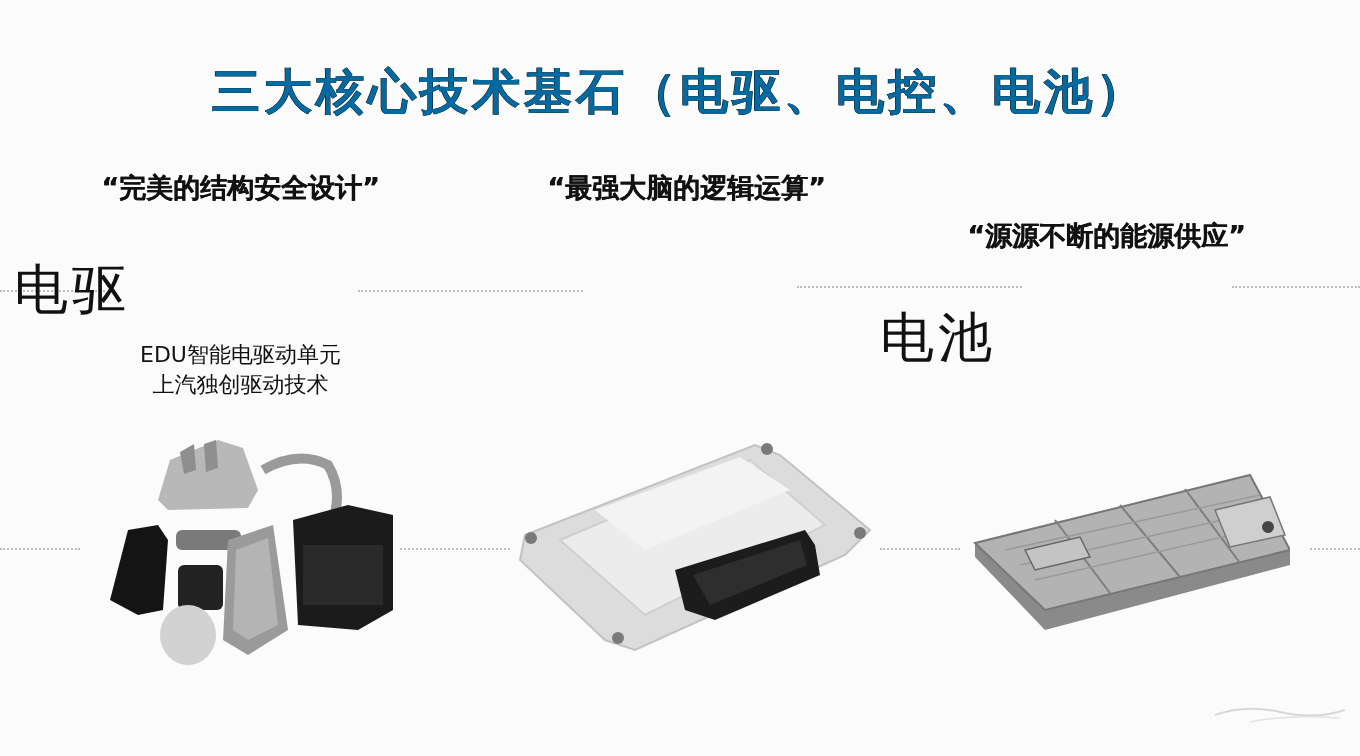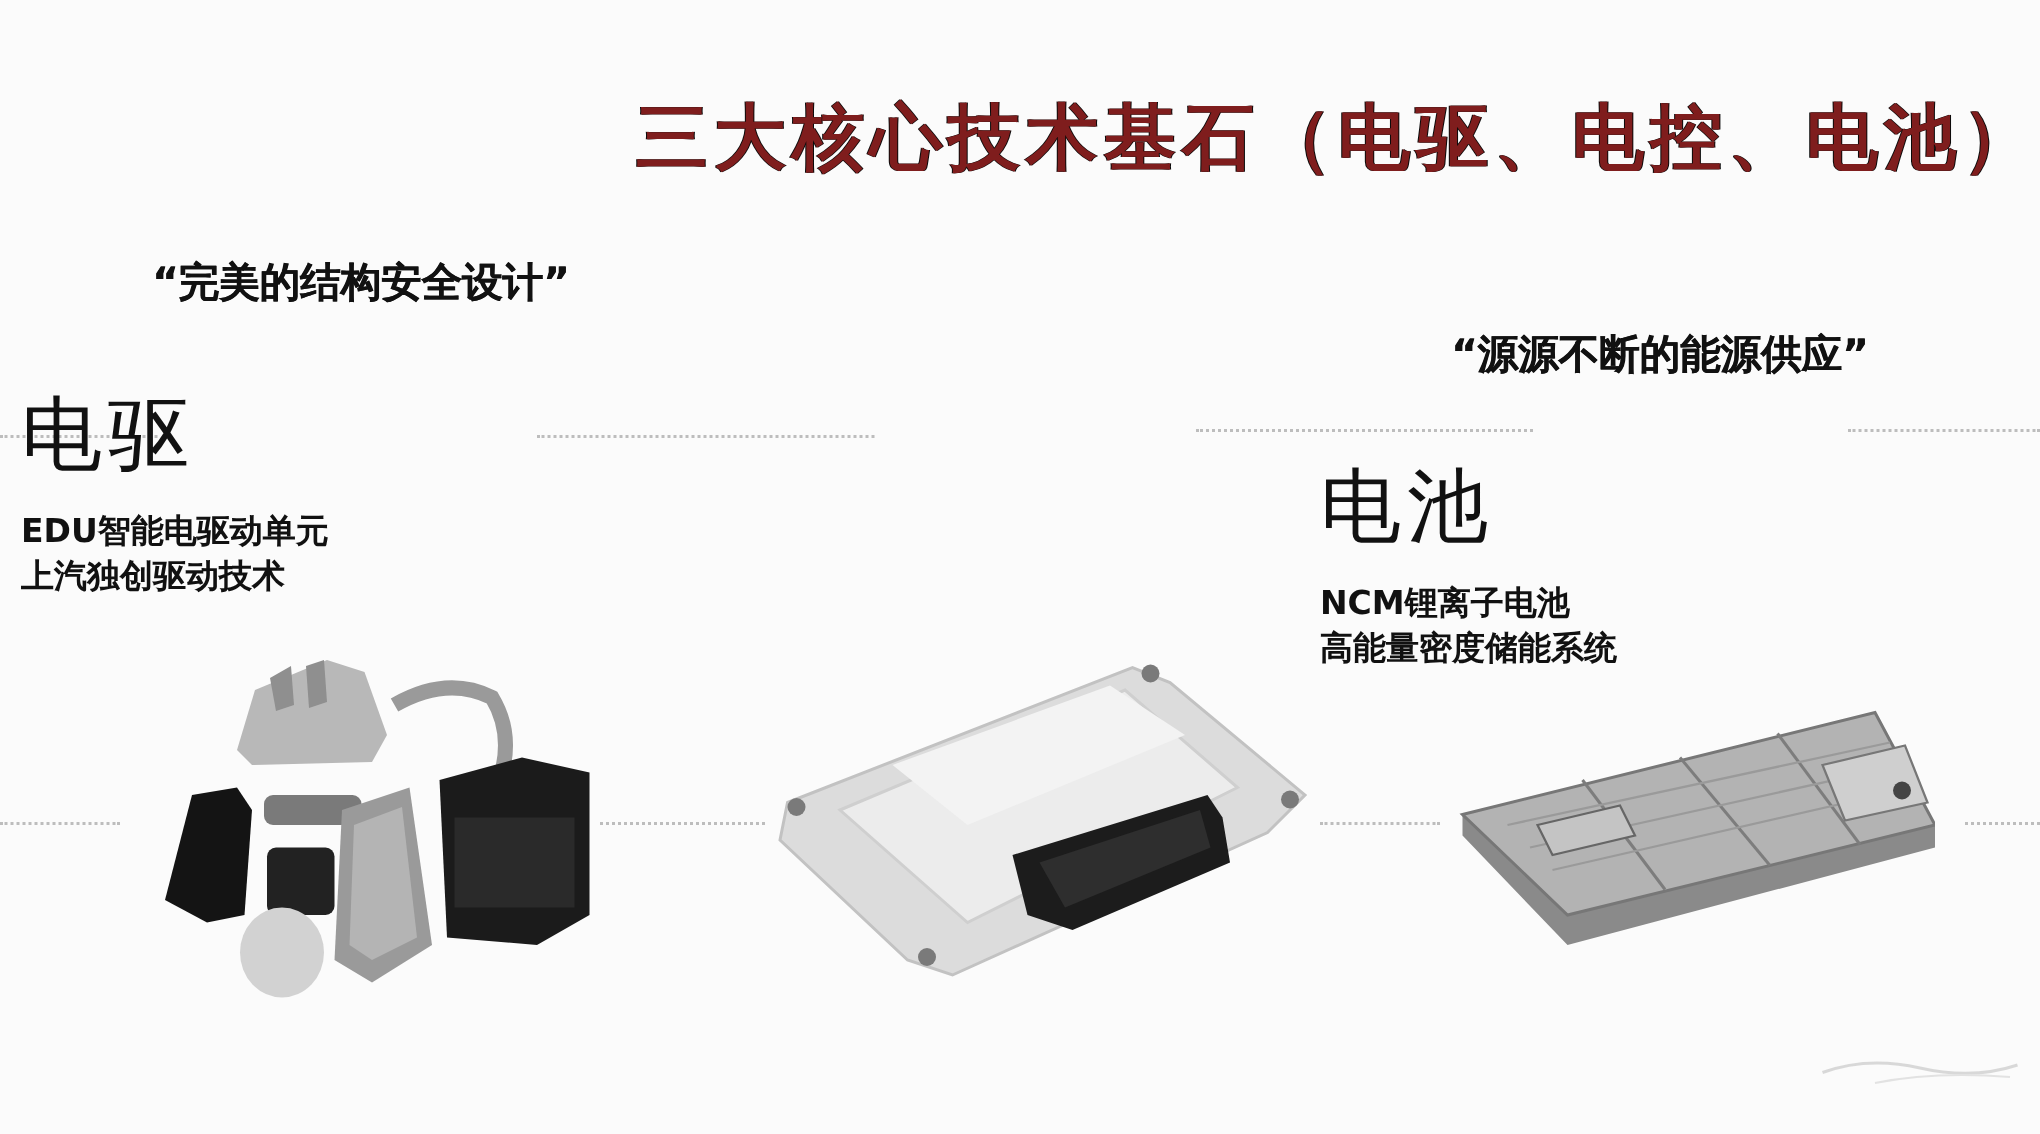--- a/index.html
+++ b/index.html
@@ -6,40 +6,40 @@
     body {
       width: 1360px; height: 756px; overflow: hidden;
       background: #fbfbfb;
       font-family: "DejaVu Sans", "Liberation Sans", sans-serif;
       color: #111;
       position: relative;
     }
     .slide { position: absolute; inset: 0; }
     .title {
       position: absolute; left: 0; right: 0; top: 60px;
-      text-align: right; font-size: 48px; font-weight: bold;
-      letter-spacing: 4px; color: #7f1d1d;
+      text-align: center; font-size: 48px; font-weight: bold;
+      letter-spacing: 4px; color: #0369a1;
       text-shadow: 0.6px 0 0 #0a0a0a, -0.6px 0 0 #0a0a0a;
     }
     .col { position: absolute; top: 0; width: 453px; height: 756px; }
     .col.c0 { left: 14px; }
     .col.c1 { left: 460px; }
     .col.c2 { left: 880px; margin-top: 48px; }
     .tagline {
       position: absolute; top: 170px; left: 0; right: 0; text-align: center;
       font-size: 27px; font-weight: bold; color: #111;
       text-shadow: 0.4px 0 0 #111;
     }
     .cat {
       position: absolute; top: 254px; left: 0; right: 0; text-align: left;
       font-size: 54px; font-weight: normal; color: #111; letter-spacing: 4px;
     }
     .desc {
-      position: absolute; top: 340px; left: 0; right: 0; 
-      font-size: 22px; font-weight: bold; line-height: 30px; color: #111;
+      position: absolute; top: 340px; left: 0; right: 0; text-align: center;
+      font-size: 22px; font-weight: normal; line-height: 30px; color: #111;
     }
     .dots {
       position: absolute; height: 0; border-top: 2px dotted #bdbdbd;
     }
     .img { position: absolute; }
     .watermark {
       position: absolute; left: 1210px; top: 700px; width: 140px; height: 30px;
       opacity: 0.35;
     }
   </style>
@@ -84,44 +84,41 @@
     <ellipse cx="90" cy="205" rx="28" ry="30" fill="#d2d2d2"></ellipse>
 
     <polygon points="130,110 175,95 190,200 150,225 125,210" fill="#9a9a9a"></polygon>
     <polygon points="138,120 170,108 180,195 150,210 135,200" fill="#b4b4b4"></polygon>
 
     <polygon points="195,90 250,75 295,85 295,180 260,200 200,195" fill="#1b1b1b"></polygon>
     <rect x="205" y="115" width="80" height="60" fill="#2a2a2a"></rect>
   </svg>
 
   <div class="col c1">
+    <div class="tagline">“最强大脑的逻辑运算”</div>
   </div>
   <svg class="img" style="left:515px;top:435px;" width="365" height="230" viewBox="0 0 365 230">
 
     <polygon points="10,100 240,10 265,20 355,95 330,120 120,215 90,205 5,125" fill="#dcdcdc" stroke="#c2c2c2" stroke-width="2"></polygon>
 
     <polygon points="45,105 235,25 310,90 130,180" fill="#ececec" stroke="#cfcfcf" stroke-width="2"></polygon>
     <polygon points="80,75 225,22 275,55 130,115" fill="#f3f3f3"></polygon>
 
     <polygon points="160,135 290,95 300,110 305,140 200,185 170,175" fill="#1c1c1c"></polygon>
     <polygon points="178,140 285,105 292,130 195,170" fill="#2e2e2e"></polygon>
 
     <circle cx="252" cy="14" r="6" fill="#7a7a7a"></circle>
     <circle cx="16" cy="103" r="6" fill="#7a7a7a"></circle>
     <circle cx="345" cy="98" r="6" fill="#7a7a7a"></circle>
     <circle cx="103" cy="203" r="6" fill="#7a7a7a"></circle>
   </svg>
 
   <div class="col c2">
     <div class="tagline">“源源不断的能源供应”</div>
     <div class="cat">电池</div>
-    <div class="desc">
-      <div>NCM锂离子电池</div>
-      <div>高能量密度储能系统</div>
-    </div>
   </div>
   <svg class="img" style="left:970px;top:465px;" width="320" height="175" viewBox="0 0 320 175">
 
     <polygon points="5,78 75,145 320,85 320,100 75,165 5,92" fill="#8a8a8a"></polygon>
 
     <polygon points="5,78 280,10 320,85 75,145" fill="#b3b3b3" stroke="#777" stroke-width="2"></polygon>
 
     <line x1="85" y1="55" x2="140" y2="128" stroke="#7d7d7d" stroke-width="2"></line>
     <line x1="150" y1="40" x2="210" y2="112" stroke="#7d7d7d" stroke-width="2"></line>
     <line x1="215" y1="24" x2="270" y2="98" stroke="#7d7d7d" stroke-width="2"></line>

